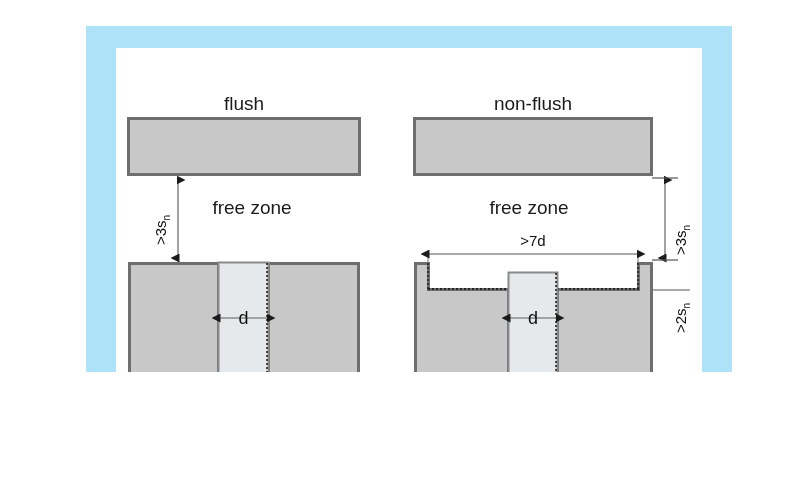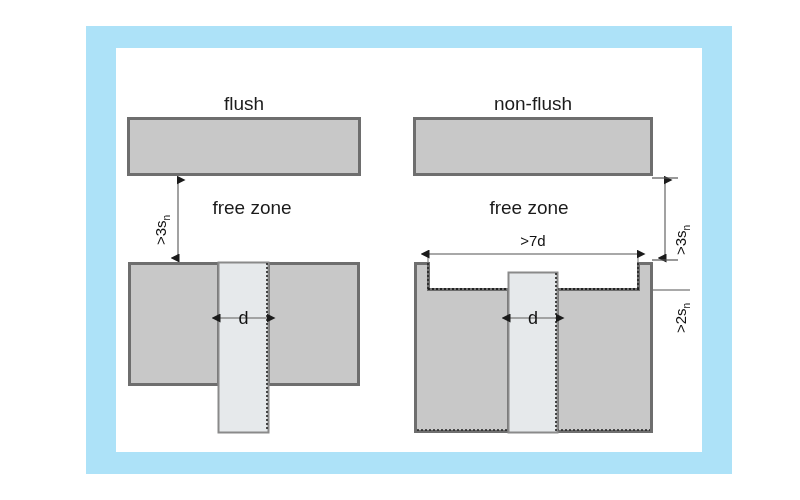--- a/index.html
+++ b/index.html
@@ -3,21 +3,21 @@
 <meta charset="utf-8">
 <style>
   html, body {
     margin: 0;
     padding: 0;
     background: #ffffff;
   }
   #root {
     position: relative;
     width: 800px;
-    height: 500px;
+    height: 372px;
     background: #ffffff;
     font-family: "Liberation Sans", sans-serif;
     overflow: hidden;
   }
   #blue-frame {
     position: absolute;
     left: 86px;
     top: 26px;
     width: 646px;
     height: 448px;

